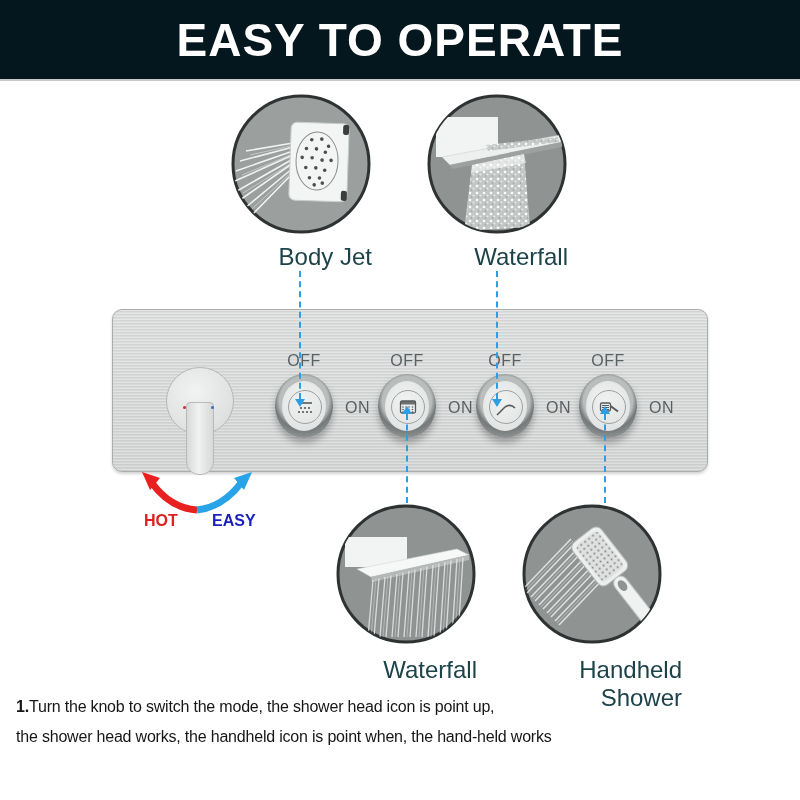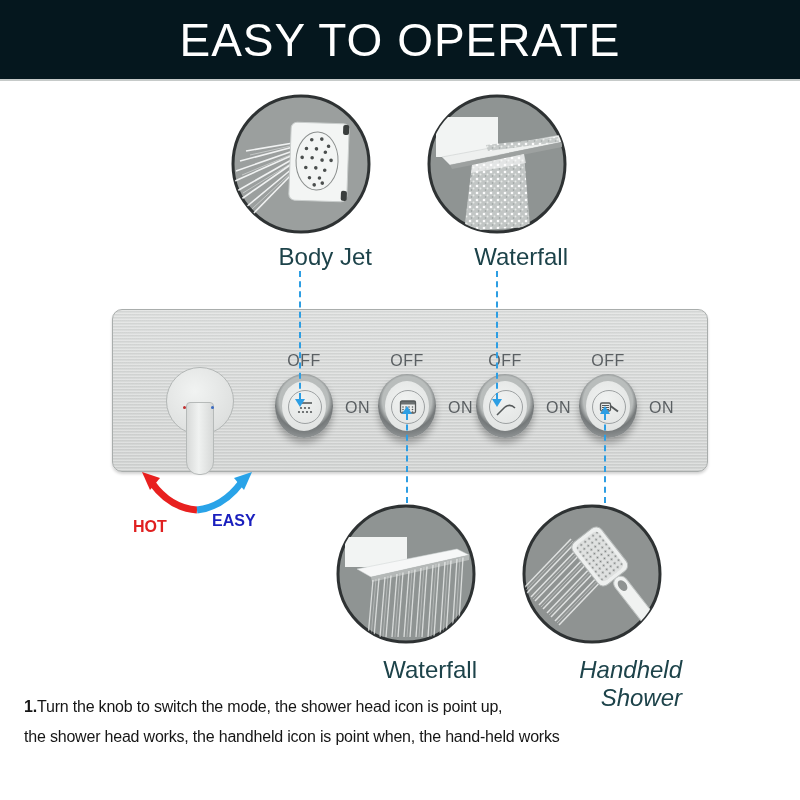--- a/index.html
+++ b/index.html
@@ -2,21 +2,21 @@
 <html style="--banner-bg: #05171e; --accent-blue: #2d9ee3; --label-teal: #1d434a; --hot-red: #e02020; --cold-blue: #1a1fbe;"><head>
 <meta charset="utf-8">
 <style>
   html,body{margin:0;padding:0;background:#fff;}
   #canvas{position:relative;width:800px;height:800px;background:#fff;overflow:hidden;
           font-family:"Liberation Sans",sans-serif;}
 
   
   .banner{position:absolute;left:0;top:0;width:800px;height:79px;background:var(--banner-bg);
           display:flex;align-items:center;justify-content:center;}
-  .banner h1{margin:0;color:#fff;font-size:46px;font-weight:400;letter-spacing:1px;}
+  .banner h1{margin:0;color:#fff;font-size:46px;font-weight:700;letter-spacing:1px;}
   .banner-sep{position:absolute;left:0;top:79px;width:800px;height:2px;background:#c6cac9;}
 
   
   .circle-art{position:absolute;width:142px;height:142px;}
   .feature-label{position:absolute;text-align:right;color:var(--label-teal);
                  font-size:24px;font-weight:400;}
 
   
   .dash{position:absolute;width:0;border-left:2px dashed var(--accent-blue);z-index:6;}
   .arr{position:absolute;width:0;height:0;z-index:6;}
@@ -52,21 +52,21 @@
         border-radius:50%;border:1px solid #9da1a2;display:flex;align-items:center;justify-content:center;}
   .off-label,.on-label{position:absolute;font-size:16px;color:#5a5f62;letter-spacing:.5px;z-index:2;}
   .off-label{width:58px;text-align:center;}
 
   
   .hot-label,.cold-label{position:absolute;font-size:16px;font-weight:700;z-index:2;}
   .hot-label{color:var(--hot-red);}
   .cold-label{color:var(--cold-blue);}
 
   
-  .instructions{position:absolute;left:24px;top:698px;width:760px;font-size:16px;color:#161616;
+  .instructions{position:absolute;left:16px;top:698px;width:760px;font-size:16px;color:#161616;
                 letter-spacing:-0.2px;}
   .instructions p{margin:0 0 12px 0;white-space:nowrap;}
   .instructions b{font-weight:700;}
 </style>
 </head>
 <body>
 
 <div id="canvas">
 
   <div class="banner">
@@ -252,21 +252,21 @@
     </div>
   </div>
   <div class="on-label" style="left:649px;top:399px;">ON</div>
 
   <svg style="position:absolute;left:138px;top:472px;z-index:2;" width="118" height="44" viewBox="0 0 118 44">
     <path d="M59,38 Q32,36 14,11" fill="none" stroke="#e8201f" stroke-width="7"></path>
     <polygon points="4,0 22,6 12,18" fill="#e8201f"></polygon>
     <path d="M59,38 Q85,35 103,11" fill="none" stroke="#29a3e8" stroke-width="7"></path>
     <polygon points="114,0 96,6 106,18" fill="#29a3e8"></polygon>
   </svg>
-  <div class="hot-label" style="left:133px;top:512px;margin-top:6px;">HOT</div>
+  <div class="hot-label" style="left:144px;top:512px;">HOT</div>
   <div class="cold-label" style="left:212px;top:512px;">EASY</div>
 
   <div class="circle-art" style="left:335px;top:503px;">
     <svg width="142" height="142" viewBox="0 0 142 142">
       <defs>
           <clipPath id="clipC">
             <circle cx="71" cy="71" r="68"></circle>
           </clipPath>
         </defs>
       <circle cx="71" cy="71" r="68" fill="#8f9493" stroke="#2e3233" stroke-width="3"></circle>
@@ -341,20 +341,20 @@
         </g>
         <g transform="rotate(-38 80 55)">
           <rect x="62" y="26" width="36" height="54" rx="7" fill="#edefee" stroke="#b5b9b8"></rect>
           <rect x="66" y="30" width="28" height="46" rx="5" fill="url(#hhdots)"></rect>
           <rect x="73" y="80" width="14" height="62" rx="7" fill="#f0f2f1" stroke="#c2c6c5"></rect>
           <ellipse cx="80" cy="90" rx="4" ry="6" fill="#8f9392"></ellipse>
         </g>
       </g>
     </svg>
   </div>
-  <div class="feature-label" style="left:502px;top:656px;width:180px;font-style:italic;">Handheld Shower</div>
+  <div class="feature-label" style="left:502px;top:656px;width:180px;">Handheld Shower</div>
 
   <div class="instructions">
     <p><b>1.</b><span>Turn the knob to switch the mode, the shower head icon is point up,</span></p>
     <p><b></b><span>the shower head works, the handheld icon is point when, the hand-held works</span></p>
   </div>
 
 </div>
 
 </body></html>

